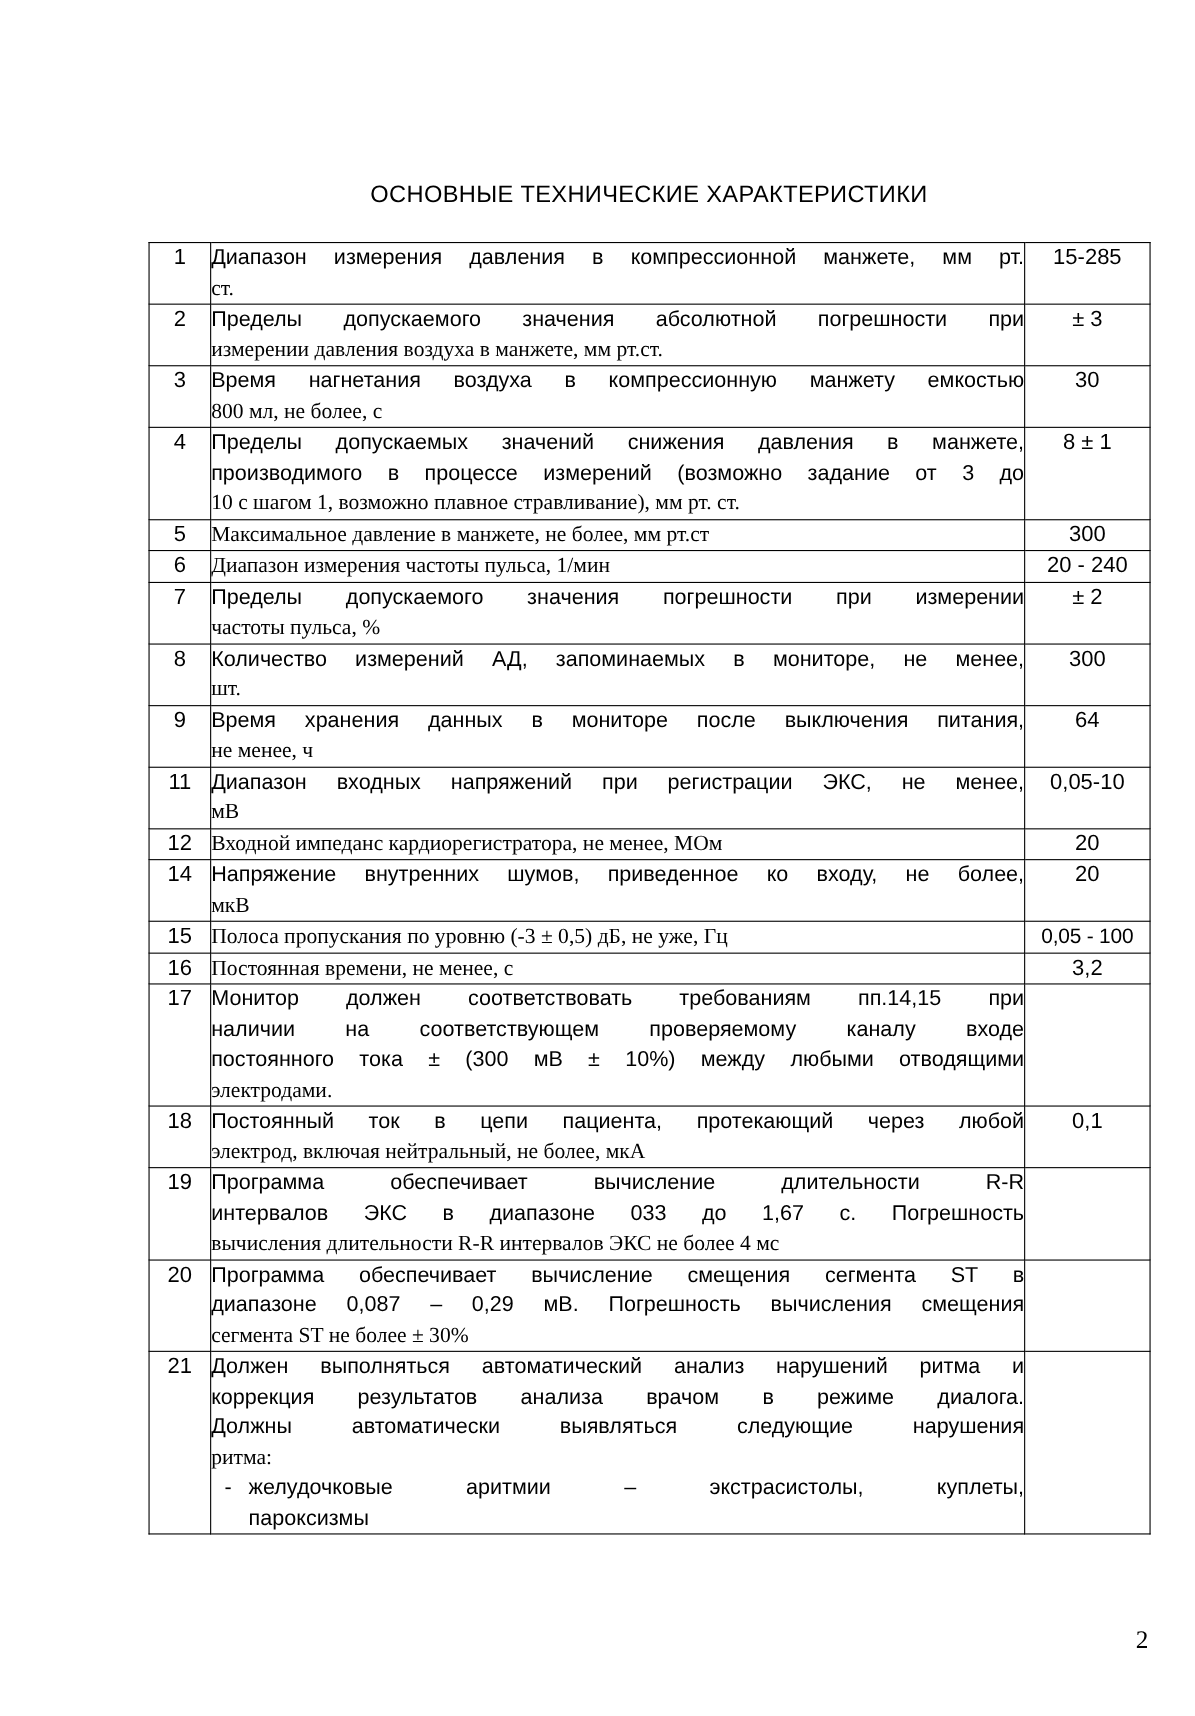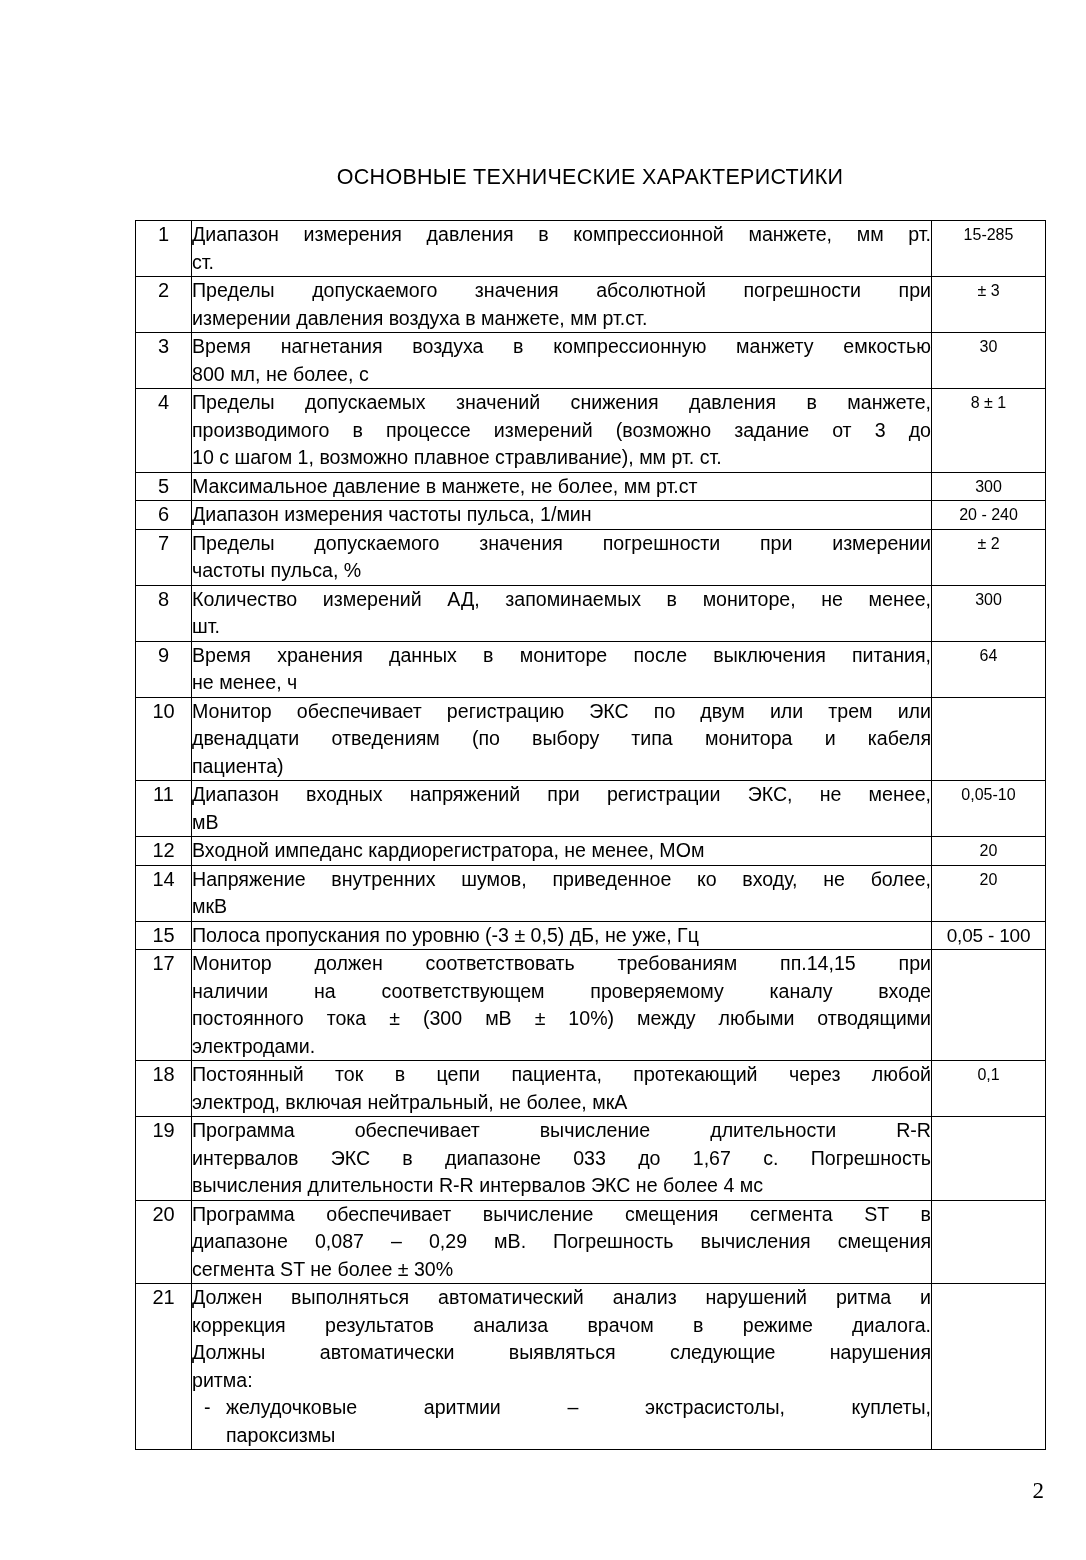--- a/index.html
+++ b/index.html
@@ -62,36 +62,37 @@
     font-size: 19.6px;
     line-height: 27.5px;
     padding: 2px 7px 4px 8px;
     text-align: justify;
     text-justify: inter-word;
     hyphens: none;
   }
   .cell-desc.nojust { text-align: left; margin-left: 19px; }
   .cell-val {
     text-align: center;
-    font-size: 16px;
+    font-size: 20px;
     line-height: 27px;
     padding: 2px 2px 3px 2px;
     white-space: nowrap;
   }
   .cell-val.tight { font-size: 19px; letter-spacing: -0.2px; }
 
   
   .jt { display: block; }
   .jt > .ln {
     display: block;
     text-align: justify;
     text-align-last: justify;
   }
   .jt > .ln.last {
     text-align-last: left;
+    font-family: Liberation Serif, serif;
   }
 
   .bullet-line {
     display: block;
     padding-left: 34px;
     position: relative;
   }
   .bullet-line .dash {
     position: absolute;
     left: 12px;
@@ -203,31 +204,20 @@
           <td class="cell-num">9</td>
           <td class="cell-desc">
             <span class="jt">
               <span class="ln">Время хранения данных в мониторе после выключения питания,</span>
               <span class="ln last">не менее, ч</span>
             </span>
           </td>
           <td class="cell-val">64</td>
         </tr>
         <tr>
-          <td class="cell-num">10</td>
-          <td class="cell-desc">
-            <span class="jt">
-              <span class="ln">Монитор обеспечивает регистрацию ЭКС по двум или трем или</span>
-              <span class="ln">двенадцати отведениям (по выбору типа монитора и кабеля</span>
-              <span class="ln last">пациента)</span>
-            </span>
-          </td>
-          <td class="cell-val"></td>
-        </tr>
-        <tr>
           <td class="cell-num">11</td>
           <td class="cell-desc">
             <span class="jt">
               <span class="ln">Диапазон входных напряжений при регистрации ЭКС, не менее,</span>
               <span class="ln last">мВ</span>
             </span>
           </td>
           <td class="cell-val">0,05-10</td>
         </tr>
         <tr>
@@ -250,20 +240,29 @@
           <td class="cell-val">20</td>
         </tr>
         <tr>
           <td class="cell-num">15</td>
           <td class="cell-desc nojust">
             <span class="jt">
               <span class="ln last">Полоса пропускания по уровню (-3 ± 0,5) дБ, не уже, Гц</span>
             </span>
           </td>
           <td class="cell-val tight">0,05 - 100</td>
+        </tr>
+        <tr>
+          <td class="cell-num">16</td>
+          <td class="cell-desc nojust">
+            <span class="jt">
+              <span class="ln last">Постоянная времени, не менее, с</span>
+            </span>
+          </td>
+          <td class="cell-val">3,2</td>
         </tr>
         <tr>
           <td class="cell-num">17</td>
           <td class="cell-desc">
             <span class="jt">
               <span class="ln">Монитор должен соответствовать требованиям пп.14,15 при</span>
               <span class="ln">наличии на соответствующем проверяемому каналу входе</span>
               <span class="ln">постоянного тока  ± (300 мВ ± 10%) между любыми отводящими</span>
               <span class="ln last">электродами.</span>
             </span>

